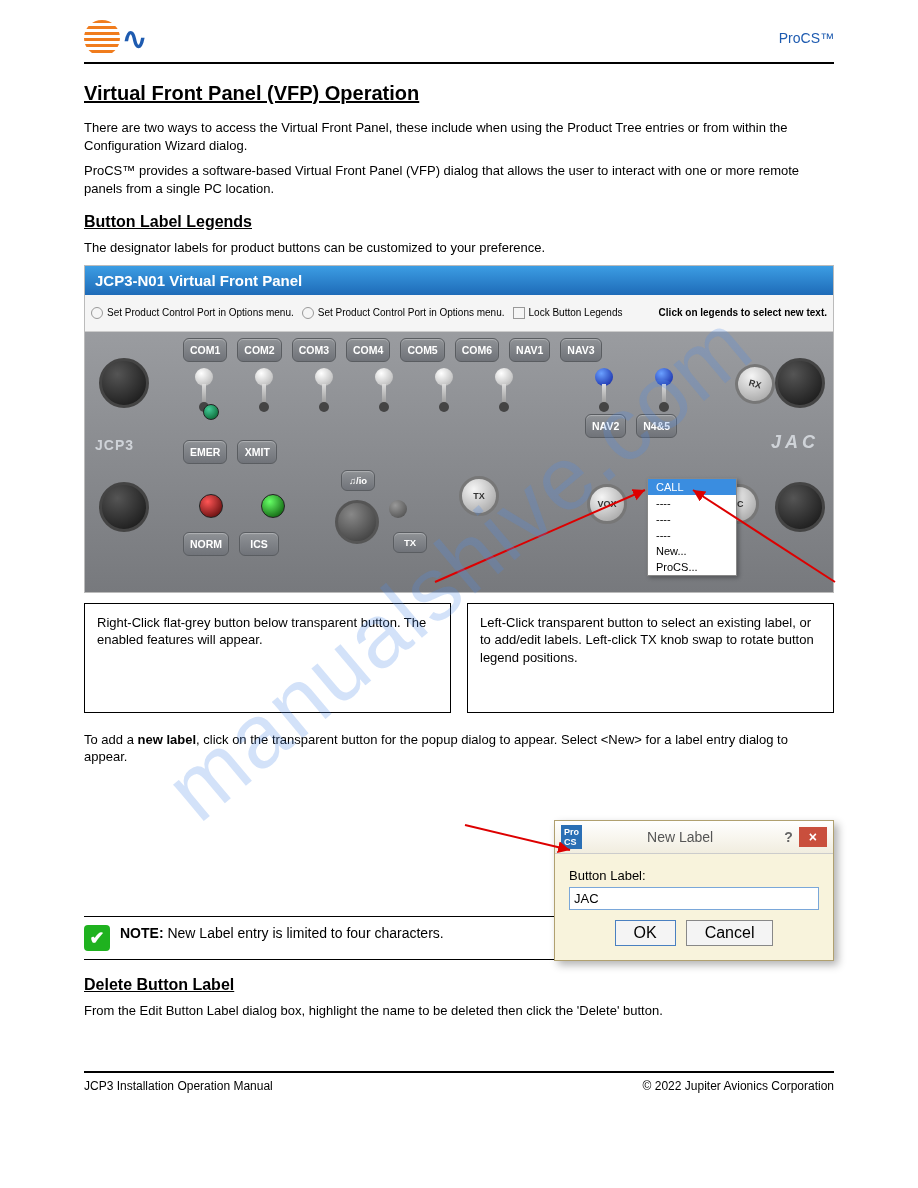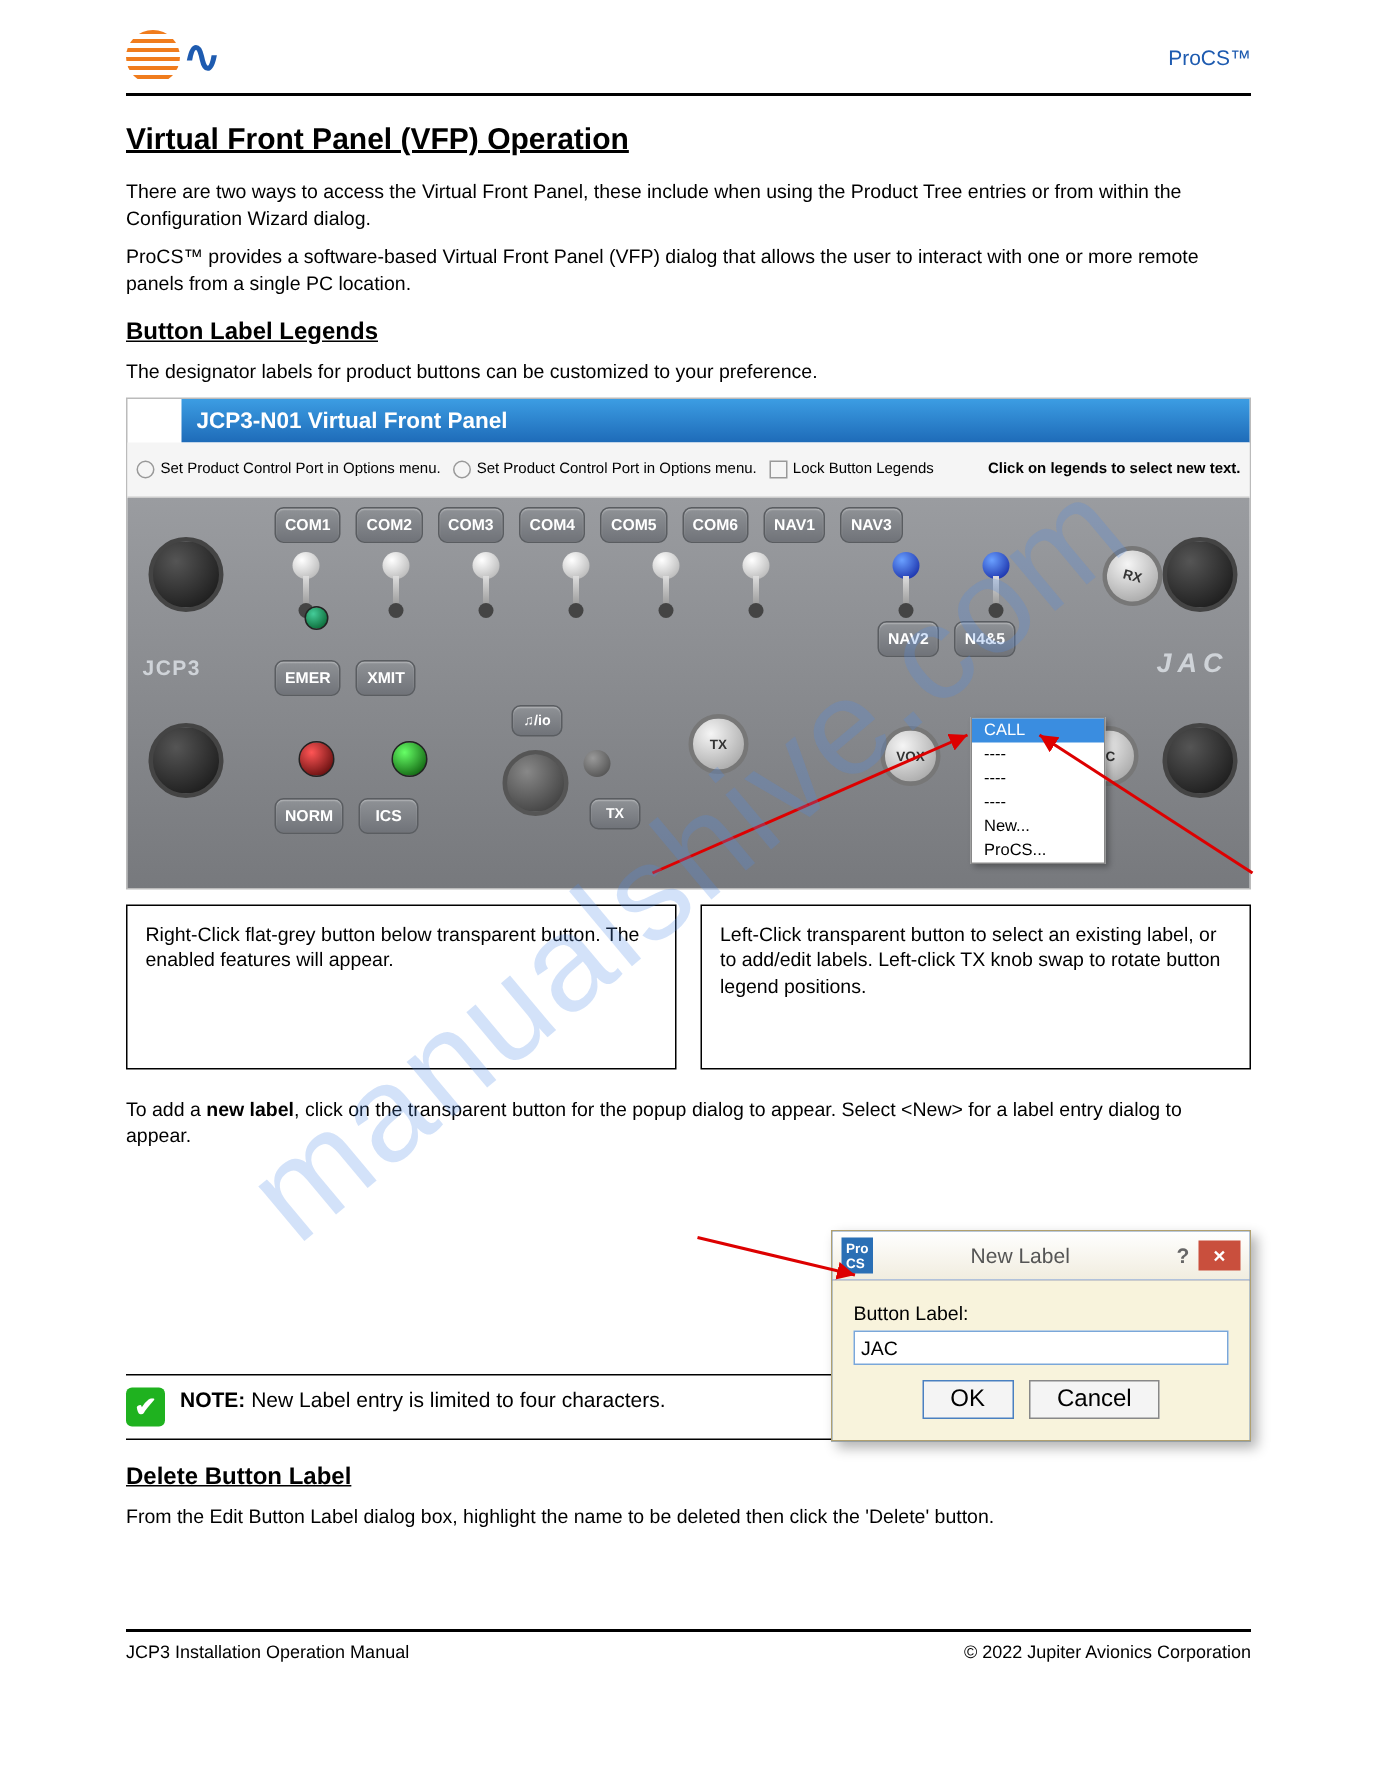--- a/index.html
+++ b/index.html
@@ -8,21 +8,21 @@
   .logo-row { display: flex; align-items: center; gap: 8px; border-bottom: 2px solid #000; padding-bottom: 6px; margin-bottom: 18px; }
   .logo-circle { width: 36px; height: 36px; border-radius: 50%; background: repeating-linear-gradient(180deg, #f07c1d 0 3px, #fff 3px 6px); display:inline-block; }
   .logo-wave { font-size: 30px; font-weight: bold; color: #1e5bb0; position: relative; left:-6px; }
   .header-right { margin-left: auto; color: #1e5bb0; font-size: 14px; }
   h1.section { font-size: 20px; font-weight: bold; text-decoration: underline; margin: 6px 0 14px 0; }
   h2.sub { font-size: 16px; font-weight: bold; text-decoration: underline; margin: 16px 0 8px 0; }
   p { margin: 8px 0; line-height: 1.35; }
   .watermark { position: absolute; left: 50%; top: 50%; transform: translate(-50%,-50%) rotate(-40deg); font-size: 90px; color: rgba(80,140,230,0.25); font-weight: 400; pointer-events: none; z-index: 50; letter-spacing: 2px; }
   
   .vfp-window { border:1px solid #bbb; }
-  .vfp-title { background: linear-gradient(#3c9de3,#1e6bb8); color:#fff; font-weight:bold; padding:6px 10px; font-size:15px;margin-left:36px; }
+  .vfp-title { background: linear-gradient(#3c9de3,#1e6bb8); color:#fff; font-weight:bold; padding:6px 10px; font-size:15px; }
   .vfp-toolbar { background:#f5f5f5; border-bottom:1px solid #ccc; padding:12px 6px; font-size:10px; display:flex; align-items:center; gap:10px; }
   .tb-left { display:flex; align-items:center; gap:8px; }
   .radio { display:inline-flex; align-items:center; gap:4px; }
   .radio::before { content:""; width:10px; height:10px; border:1px solid #999; border-radius:50%; display:inline-block; }
   .check { display:inline-flex; align-items:center; gap:4px; }
   .check::before { content:""; width:10px; height:10px; border:1px solid #999; display:inline-block; }
   .tb-right { margin-left:auto; font-weight:bold; font-size:10px; }
   .panel-body { background: linear-gradient(#9a9ca0,#77797d); padding:14px 10px 22px 10px; position:relative; min-height:260px; }
   .knob-big { width:50px; height:50px; border-radius:50%; background: radial-gradient(circle at 35% 30%, #555, #111); border:3px solid #444; position:absolute; }
   .knob-big.l1 { left:14px; top:26px; }
@@ -65,21 +65,21 @@
   .dlg-title .help { font-weight:bold; color:#666; margin-left:6px; }
   .dlg-body { background:#f8f3dc; padding:14px; }
   .dlg-body input[type=text] { width:100%; border:1px solid #7aa7d9; padding:3px 4px; margin:4px 0 10px 0; font-size:13px; }
   .dlg-btns { display:flex; gap:10px; justify-content:center; }
   .dlg-btns button { padding:3px 18px; font-size:16px; border:1px solid #888; background:#f4f4f4; }
   .dlg-btns button.primary { border:1px solid #4a80c0; }
   .note-row { display:flex; gap:10px; align-items:flex-start; border-top:1px solid #000; border-bottom:1px solid #000; padding:8px 0; margin-top:150px; }
   .note-icon { width:26px; height:26px; background:#1fb21f; border-radius:4px; display:flex; align-items:center; justify-content:center; color:#fff; font-size:18px; font-weight:bold; }
   .note-text { flex:1; font-size:14px; }
   .note-text b { font-size:14px; }
-  .footer { border-top:2px solid #000; margin-top:67px; padding-top:6px; display:flex; font-size:12px; }
+  .footer { border-top:2px solid #000; margin-top:52px; padding-top:6px; display:flex; font-size:12px; }
   .footer .fr { margin-left:auto; }
   svg.arrow-svg { position:absolute; pointer-events:none; z-index:30; }
 </style>
 </head>
 <body>
 
 <div class="page">
   <div class="watermark">manualshive.com</div>
 
   <div class="logo-row">

